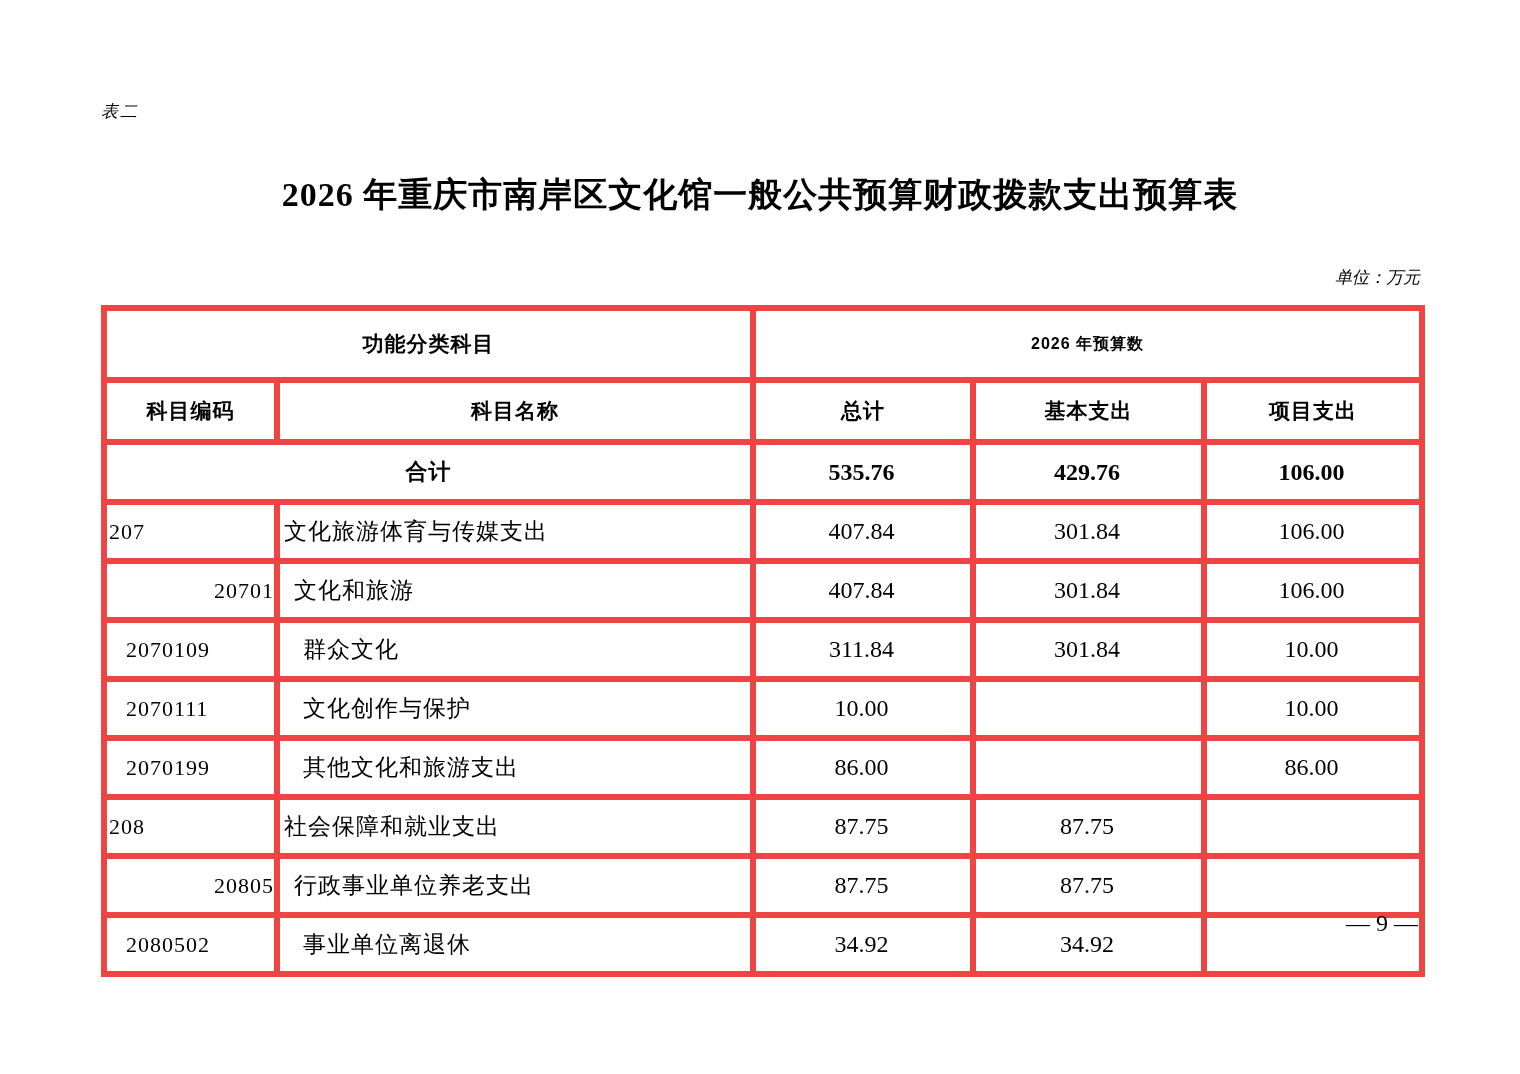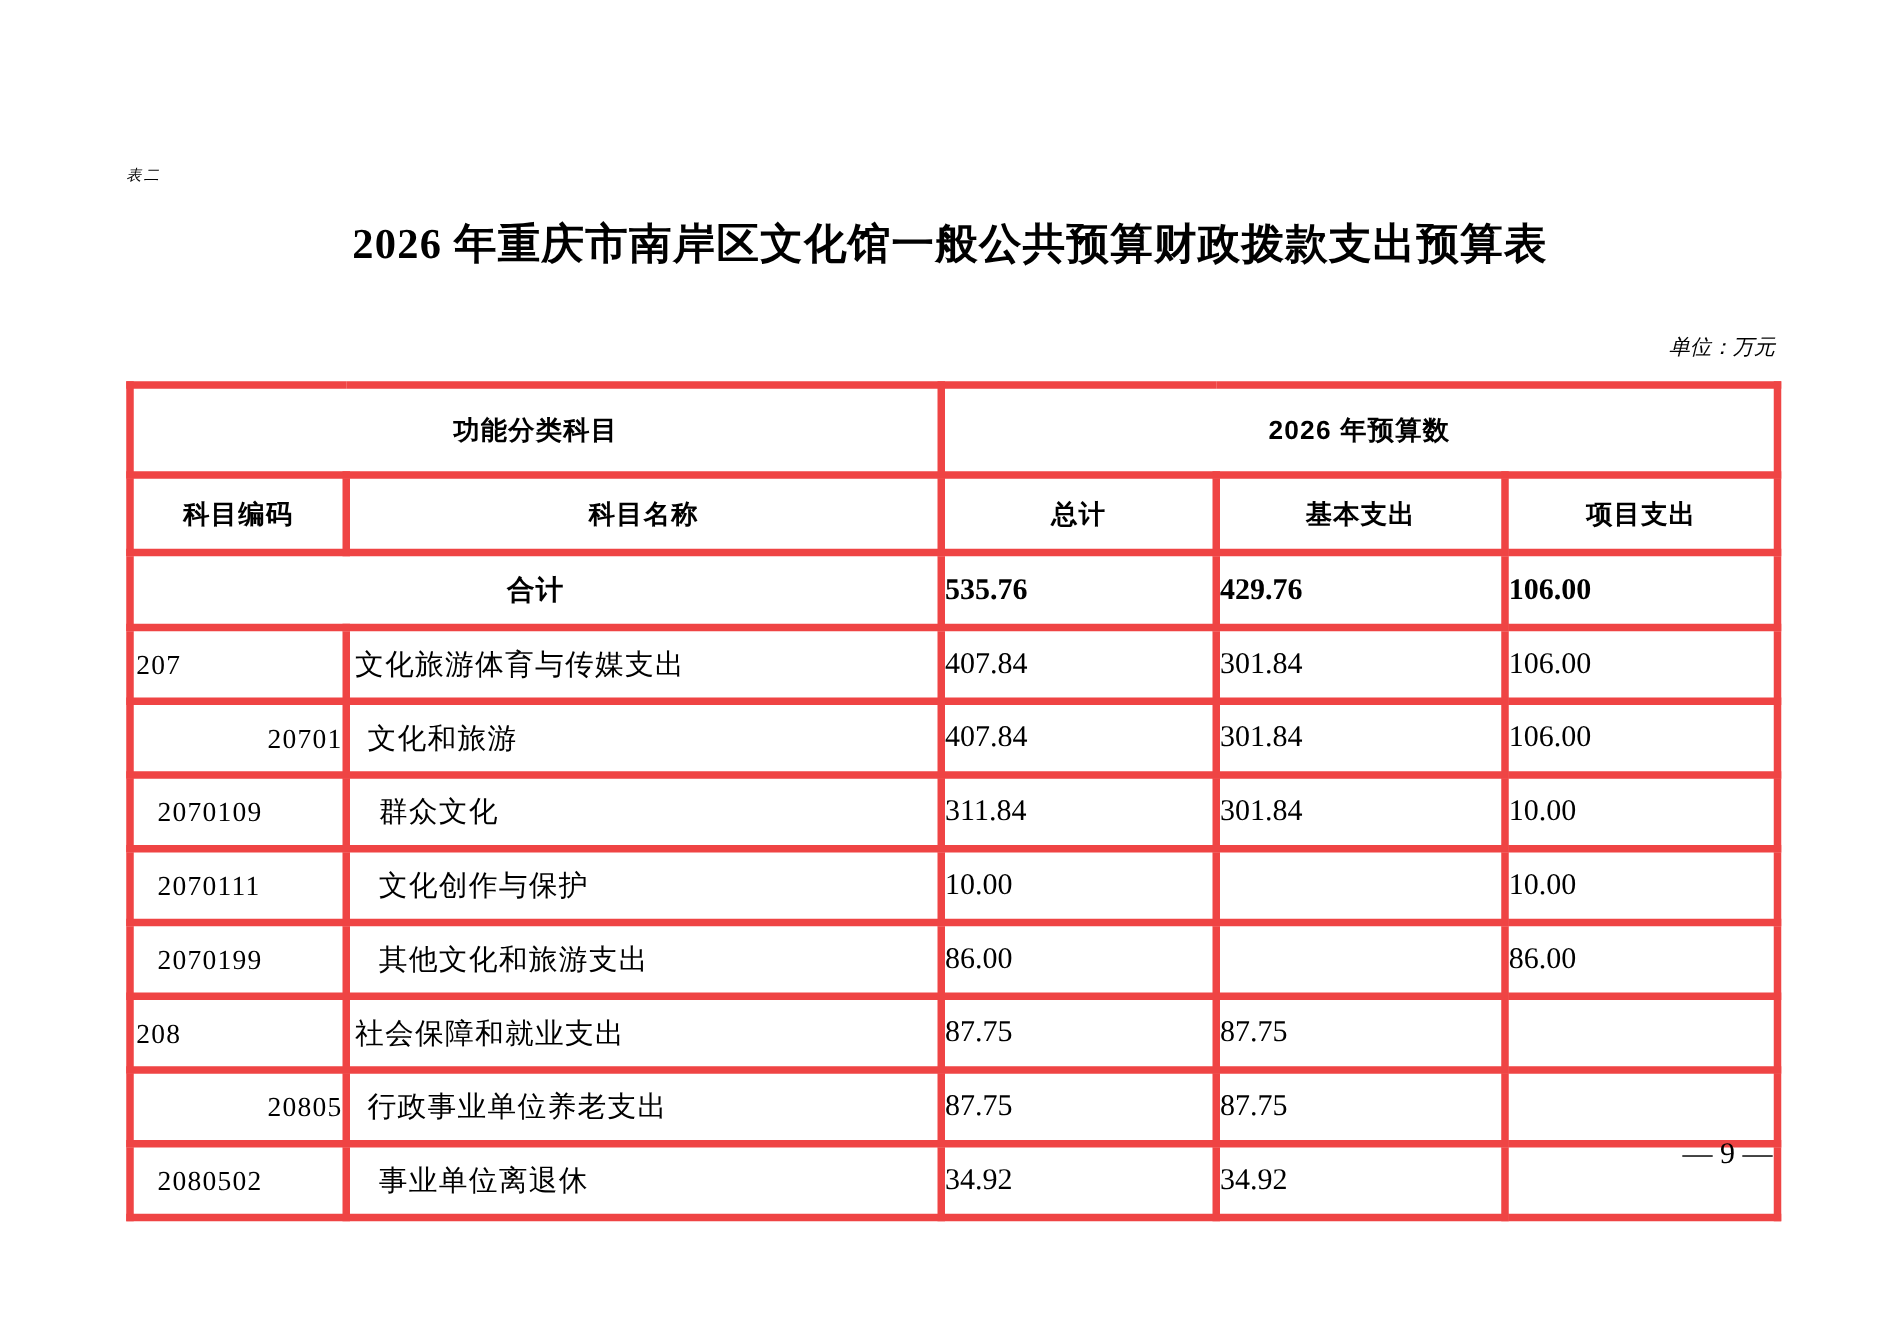--- a/index.html
+++ b/index.html
@@ -13,25 +13,24 @@
     height: 1074px;
     background: #ffffff;
     color: #000000;
     font-family: "Liberation Serif", serif;
     overflow: hidden;
   }
   .table-label {
     position: absolute;
     left: 101px;
     top: 100px;
-    font-size: 12px;
+    font-size: 17px;
     font-style: italic;
     font-family: "Liberation Serif", serif;
     letter-spacing: 2px;
-    margin-top: 32px;
   }
   .doc-title {
     position: absolute;
     left: 0;
     right: 0;
     top: 156px;
     margin: 16px;
     text-align: center;
     font-size: 34px;
     font-weight: bold;
@@ -67,21 +66,21 @@
   .budget-table tr.total-row td { height: 54px; }
   .budget-table tr.data-row td { height: 53px; }
   .budget-table th {
     font-family: "Liberation Sans", sans-serif;
     font-weight: bold;
     font-size: 21px;
     text-align: center;
     letter-spacing: 1px;
   }
   .budget-table th.year-header {
-    font-size: 21px;
+    font-size: 16px;
   }
   td.total-label {
     font-family: "Liberation Sans", sans-serif;
     font-weight: bold;
     font-size: 22px;
     text-align: center;
     letter-spacing: 1px;
   }
   td.code {
     font-family: "Liberation Serif", serif;
@@ -91,21 +90,21 @@
   }
   td.name {
     font-family: Liberation Mono, monospace;
     font-size: 23px;
     letter-spacing: 1px;
     text-align: left;
   }
   td.num {
     font-family: "Liberation Serif", serif;
     font-size: 24px;
-    text-align: left;
+    text-align: center;
     padding-right: 3px;
   }
   tr.total-row td.num { font-weight: bold; }
   tr.lvl1 td.code { padding-left: 2px; }
   tr.lvl2 td.code { padding-left: 13px; text-align: right; }
   tr.lvl3 td.code { padding-left: 19px; }
   tr.lvl1 td.name { padding-left: 4px; }
   tr.lvl2 td.name { padding-left: 14px; }
   tr.lvl3 td.name { padding-left: 23px; }
   .page-number {

